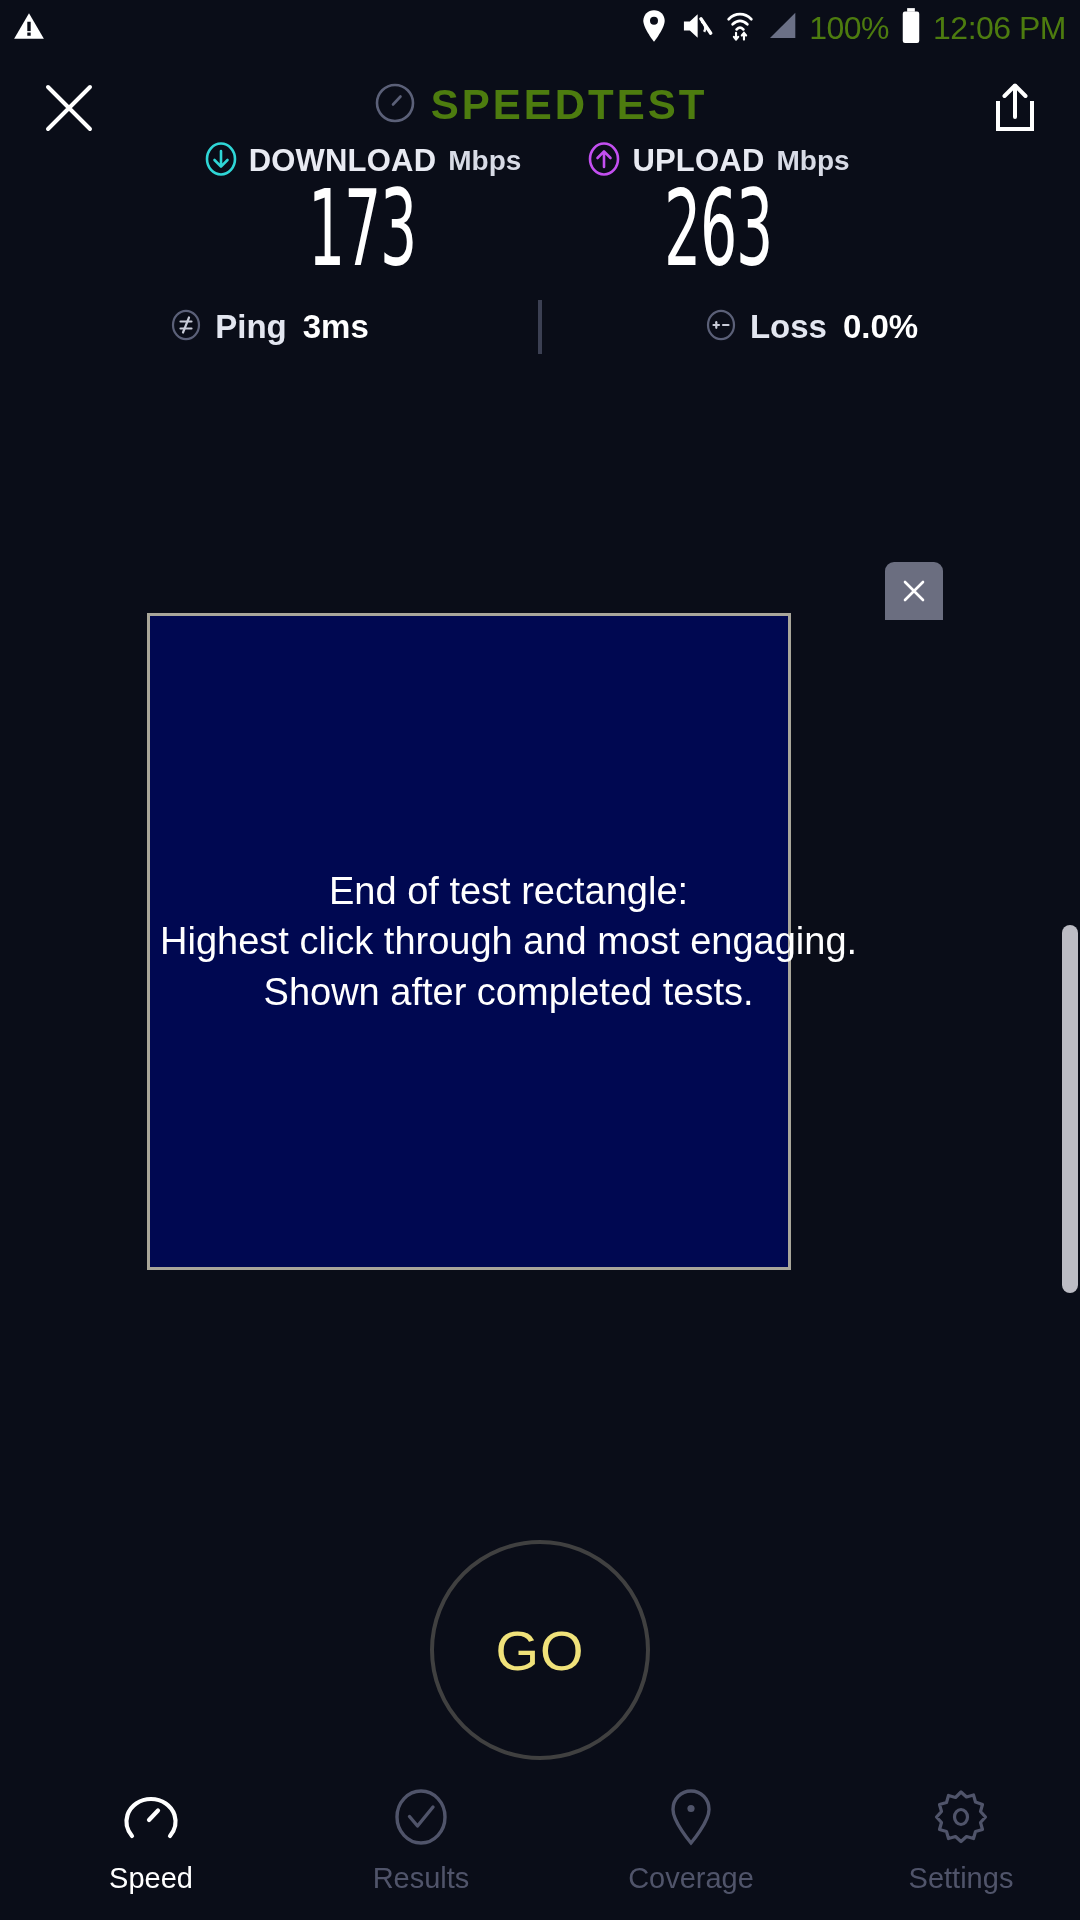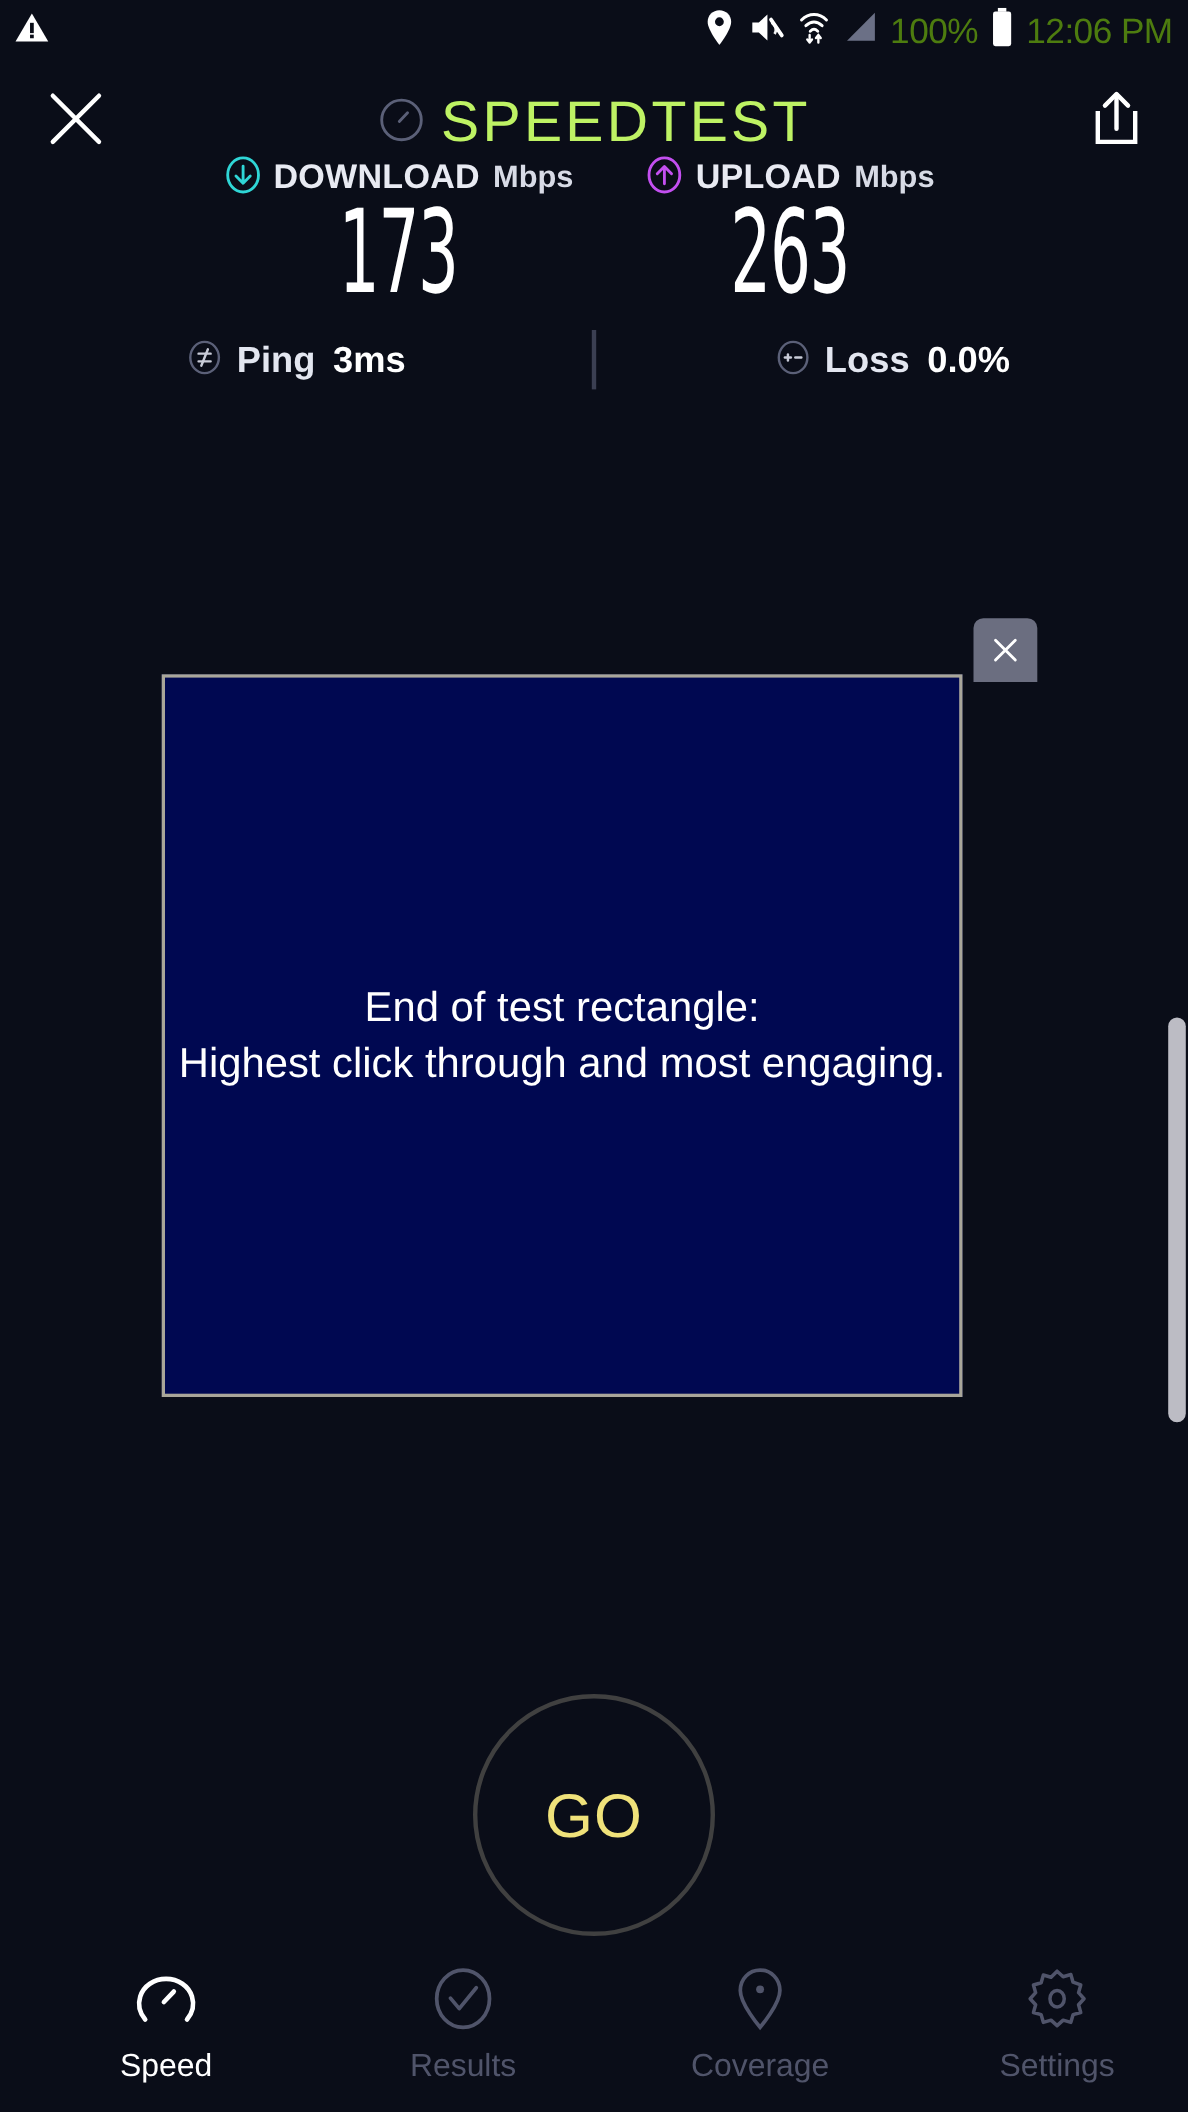--- a/index.html
+++ b/index.html
@@ -56,23 +56,23 @@
   }
   .brand {
     position: absolute;
     left: 0; right: 0; top: 26px;
     display: flex;
     align-items: center;
     justify-content: center;
     gap: 14px;
   }
   .brand-text {
-    color: #bef264;
-    font-size: 52px;
-    font-weight: 400;
+    color: #4d7c0f;
+    font-size: 42px;
+    font-weight: 700;
     letter-spacing: 3px;
   }
   .share-btn {
     position: absolute;
     right: 34px; top: 22px;
     width: 62px; height: 62px;
     cursor: pointer;
   }
 
   
@@ -163,26 +163,26 @@
     border-radius: 9px 9px 0 0;
     display: flex;
     align-items: center;
     justify-content: center;
     cursor: pointer;
     z-index: 4;
   }
   .ad-rect {
     position: absolute;
     left: 147px; top: 613px;
-    width: 728px; height: 657px;
+    width: 644px; height: 657px;
     background: #000851;
     border: 3px solid #a9a69a;
     display: flex;
     align-items: center;
-    justify-content: center;
+    justify-content: flex-start;
     z-index: 3;
     cursor: pointer;
   }
   .ad-text {
     color: #ffffff;
     font-size: 38px;
     line-height: 1.32;
     text-align: center;
     font-weight: 400;
     padding: 0 10px;
@@ -406,20 +406,21 @@
   <div class="ad-close">
     <svg width="34" height="34" viewBox="0 0 34 34">
       <path d="M8 8 L26 26 M26 8 L8 26" stroke="#ffffff" stroke-width="2.6" stroke-linecap="round"></path>
     </svg>
   </div>
 
   <div class="ad-rect">
     <div class="ad-text">
       <div>End of test rectangle:</div>
       <div>Highest click through and most engaging.</div>
+      <div>Shown after completed tests.</div>
     </div>
   </div>
 
   <div class="scrollbar"></div>
 
   <div class="go-btn">
     <span class="go-label">GO</span>
   </div>
 
   <div class="bottomnav">

